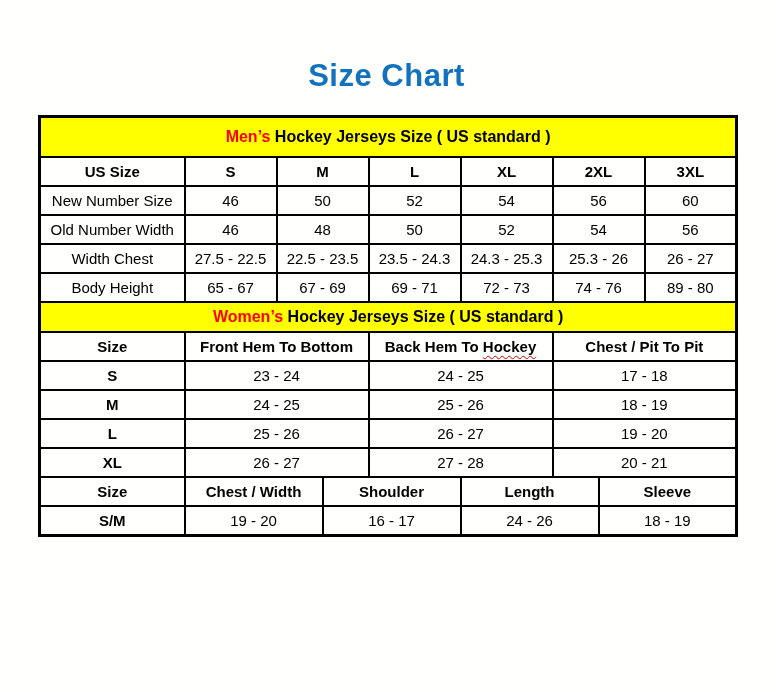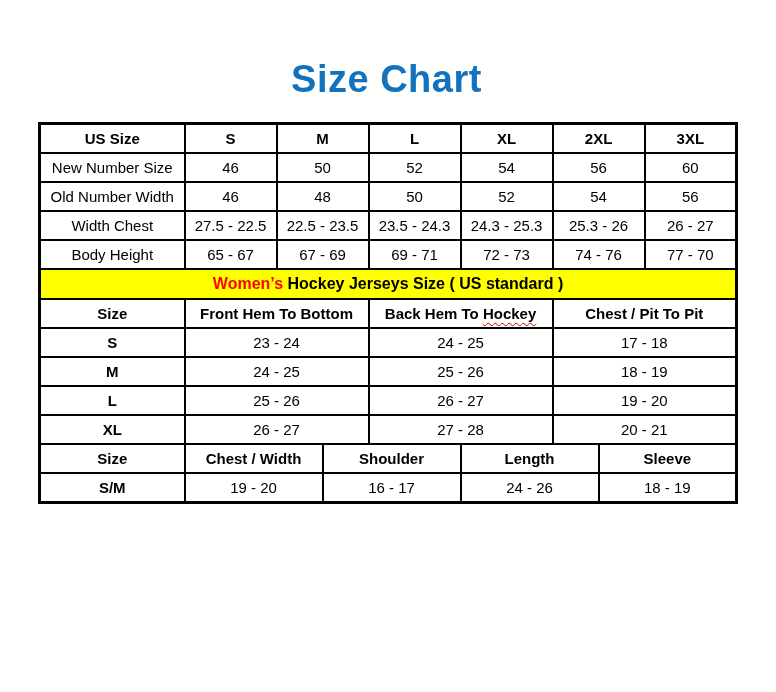--- a/index.html
+++ b/index.html
@@ -13,21 +13,21 @@
     overflow: hidden;
   }
   .wrap {
     width: 697px;
     margin-left: 38px;
   }
   .page-title {
     margin: 0;
     padding-top: 58px;
     text-align: center;
-    font-size: 38px;
+    font-size: 31px;
     font-weight: 700;
     color: #1272bd;
     letter-spacing: 0.5px;
   }
   table.size-chart {
     margin-top: 21px;
     border-collapse: collapse;
     table-layout: fixed;
     width: 697px;
     border: 3px solid #000;
@@ -81,20 +81,25 @@
         <col class="c-unit">
         <col class="c-unit">
         <col class="c-unit">
       <col class="c-unit">
         <col class="c-unit">
         <col class="c-unit">
         <col class="c-unit">
     </colgroup>
 
     <tbody>
+        <tr>
+      <th colspan="13" class="band-cell">
+        <span class="accent-red">Men’s</span><span> Hockey Jerseys Size ( US standard )</span>
+      </th>
+    </tr>
     <tr>
       <th>US Size</th>
       <th colspan="2">S</th>
       <th colspan="2">M</th>
       <th colspan="2">L</th>
       <th colspan="2">XL</th>
       <th colspan="2">2XL</th>
       <th colspan="2">3XL</th>
     </tr>
     <tr>
@@ -124,21 +129,21 @@
       <td colspan="2">25.3 - 26</td>
       <td colspan="2">26 - 27</td>
     </tr>
     <tr>
       <td>Body Height</td>
       <td colspan="2">65 - 67</td>
       <td colspan="2">67 - 69</td>
       <td colspan="2">69 - 71</td>
       <td colspan="2">72 - 73</td>
       <td colspan="2">74 - 76</td>
-      <td colspan="2">77 - 70</td>
+      <td colspan="2">89 - 80</td>
     </tr>
 
     <tr>
       <th colspan="13" class="band-cell slim">
         <span class="accent-red">Women’s</span><span> Hockey Jerseys Size ( US standard )</span>
       </th>
     </tr>
     <tr>
       <th>Size</th>
       <th colspan="4">Front Hem To Bottom</th>

